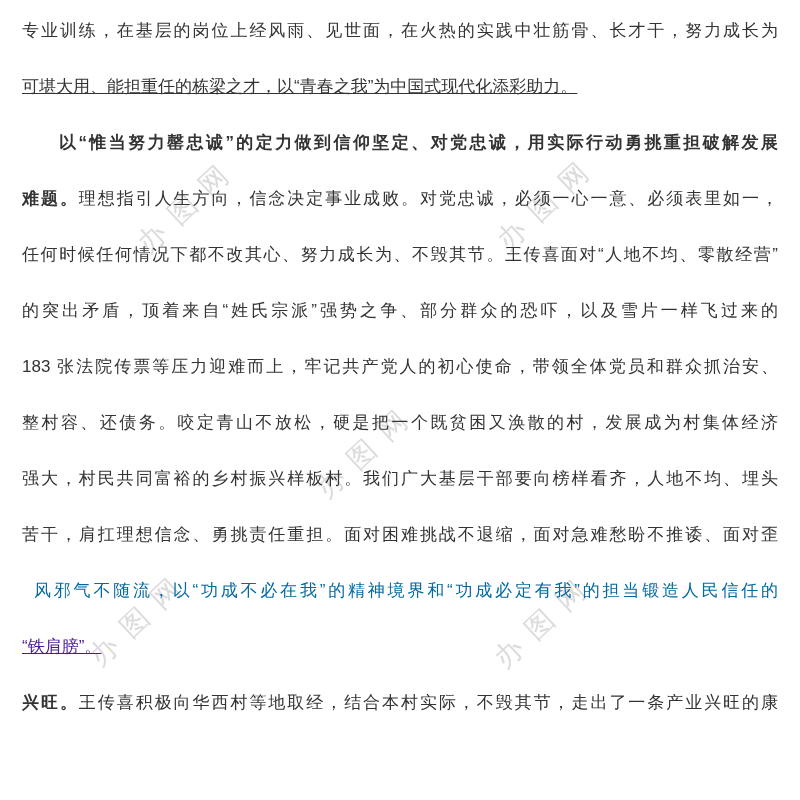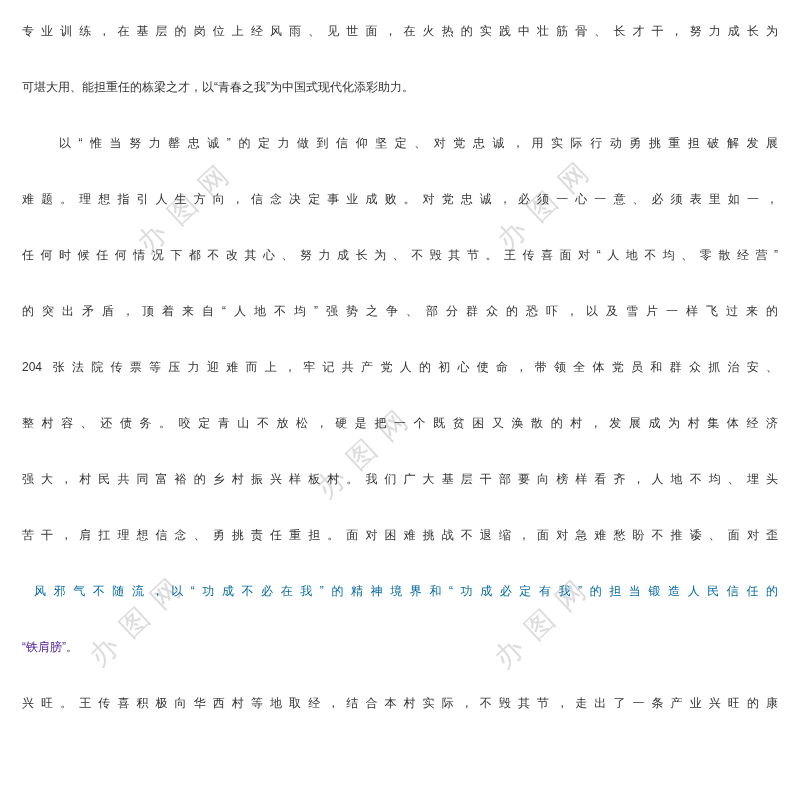--- a/index.html
+++ b/index.html
@@ -29,56 +29,57 @@
   .text-layer {
     position: absolute;
     left: 22px;
     top: 3px;
     width: 756px;
     z-index: 2;
   }
   .line {
     height: 56px;
     line-height: 56px;
-    font-size: 12px;
+    font-size: 17px;
     color: #333333;
     text-align: justify;
     text-align-last: justify;
     overflow: hidden;
     white-space: normal;
   }
   .line.no-justify {
     text-align: left;
     text-align-last: left;
+    text-decoration: underline;
   }
   .line.indent {
     text-indent: 37px;
   }
-  .seg-bold { font-weight: 400; }
+  .seg-bold { font-weight: 700; }
   .seg-normal { font-weight: 400; }
 </style>
 </head>
 <body>
 
 <div class="page">
   <div class="watermark-layer">
       <div class="watermark" style="left: 188px; top: 205px; color: rgb(220, 220, 220);">办图网</div>
       <div class="watermark" style="left: 548px; top: 202px; color: rgb(220, 220, 220);">办图网</div>
       <div class="watermark" style="left: 367px; top: 450px; color: rgb(220, 220, 220);">办图网</div>
       <div class="watermark" style="left: 140px; top: 618px; color: rgb(220, 220, 220);">办图网</div>
       <div class="watermark" style="left: 545px; top: 620px; color: rgb(220, 220, 220);">办图网</div>
     </div>
   <div class="text-layer">
       <div class="line" style="color: rgb(51, 51, 51);"><span class="seg-normal">专业训练，在基层的岗位上经风雨、见世面，在火热的实践中壮筋骨、长才干，努力成长为</span></div>
       <div class="line no-justify" style="color: rgb(51, 51, 51);"><span class="seg-normal">可堪大用、能担重任的栋梁之才，以“青春之我”为中国式现代化添彩助力。</span></div>
       <div class="line indent" style="color: rgb(51, 51, 51);"><span class="seg-bold">以“惟当努力罄忠诚”的定力做到信仰坚定、对党忠诚，用实际行动勇挑重担破解发展</span></div>
       <div class="line" style="color: rgb(51, 51, 51);"><span class="seg-bold">难题。</span><span class="seg-normal">理想指引人生方向，信念决定事业成败。对党忠诚，必须一心一意、必须表里如一，</span></div>
       <div class="line" style="color: rgb(51, 51, 51);"><span class="seg-normal">任何时候任何情况下都不改其心、努力成长为、不毁其节。王传喜面对“人地不均、零散经营”</span></div>
-      <div class="line" style="color: rgb(51, 51, 51);"><span class="seg-normal">的突出矛盾，顶着来自“人地不均”强势之争、部分群众的恐吓，以及雪片一样飞过来的</span></div>
-      <div class="line" style="color: rgb(51, 51, 51);"><span class="seg-normal">204 张法院传票等压力迎难而上，牢记共产党人的初心使命，带领全体党员和群众抓治安、</span></div>
+      <div class="line" style="color: rgb(51, 51, 51);"><span class="seg-normal">的突出矛盾，顶着来自“姓氏宗派”强势之争、部分群众的恐吓，以及雪片一样飞过来的</span></div>
+      <div class="line" style="color: rgb(51, 51, 51);"><span class="seg-normal">183 张法院传票等压力迎难而上，牢记共产党人的初心使命，带领全体党员和群众抓治安、</span></div>
       <div class="line" style="color: rgb(51, 51, 51);"><span class="seg-normal">整村容、还债务。咬定青山不放松，硬是把一个既贫困又涣散的村，发展成为村集体经济</span></div>
       <div class="line" style="color: rgb(51, 51, 51);"><span class="seg-normal">强大，村民共同富裕的乡村振兴样板村。我们广大基层干部要向榜样看齐，人地不均、埋头</span></div>
       <div class="line" style="color: rgb(51, 51, 51);"><span class="seg-normal">苦干，肩扛理想信念、勇挑责任重担。面对困难挑战不退缩，面对急难愁盼不推诿、面对歪</span></div>
       <div class="line" style="color: #0369a1; margin-left: 12px;"><span class="seg-normal">风邪气不随流，以“功成不必在我”的精神境界和“功成必定有我”的担当锻造人民信任的</span></div>
       <div class="line no-justify" style="color: #4c1d95;"><span class="seg-normal">“铁肩膀”。</span></div>
       <div class="line" style="color: rgb(51, 51, 51);"><span class="seg-bold">兴旺。</span><span class="seg-normal">王传喜积极向华西村等地取经，结合本村实际，不毁其节，走出了一条产业兴旺的康</span></div>
     </div>
 </div>
 
 </body></html>

